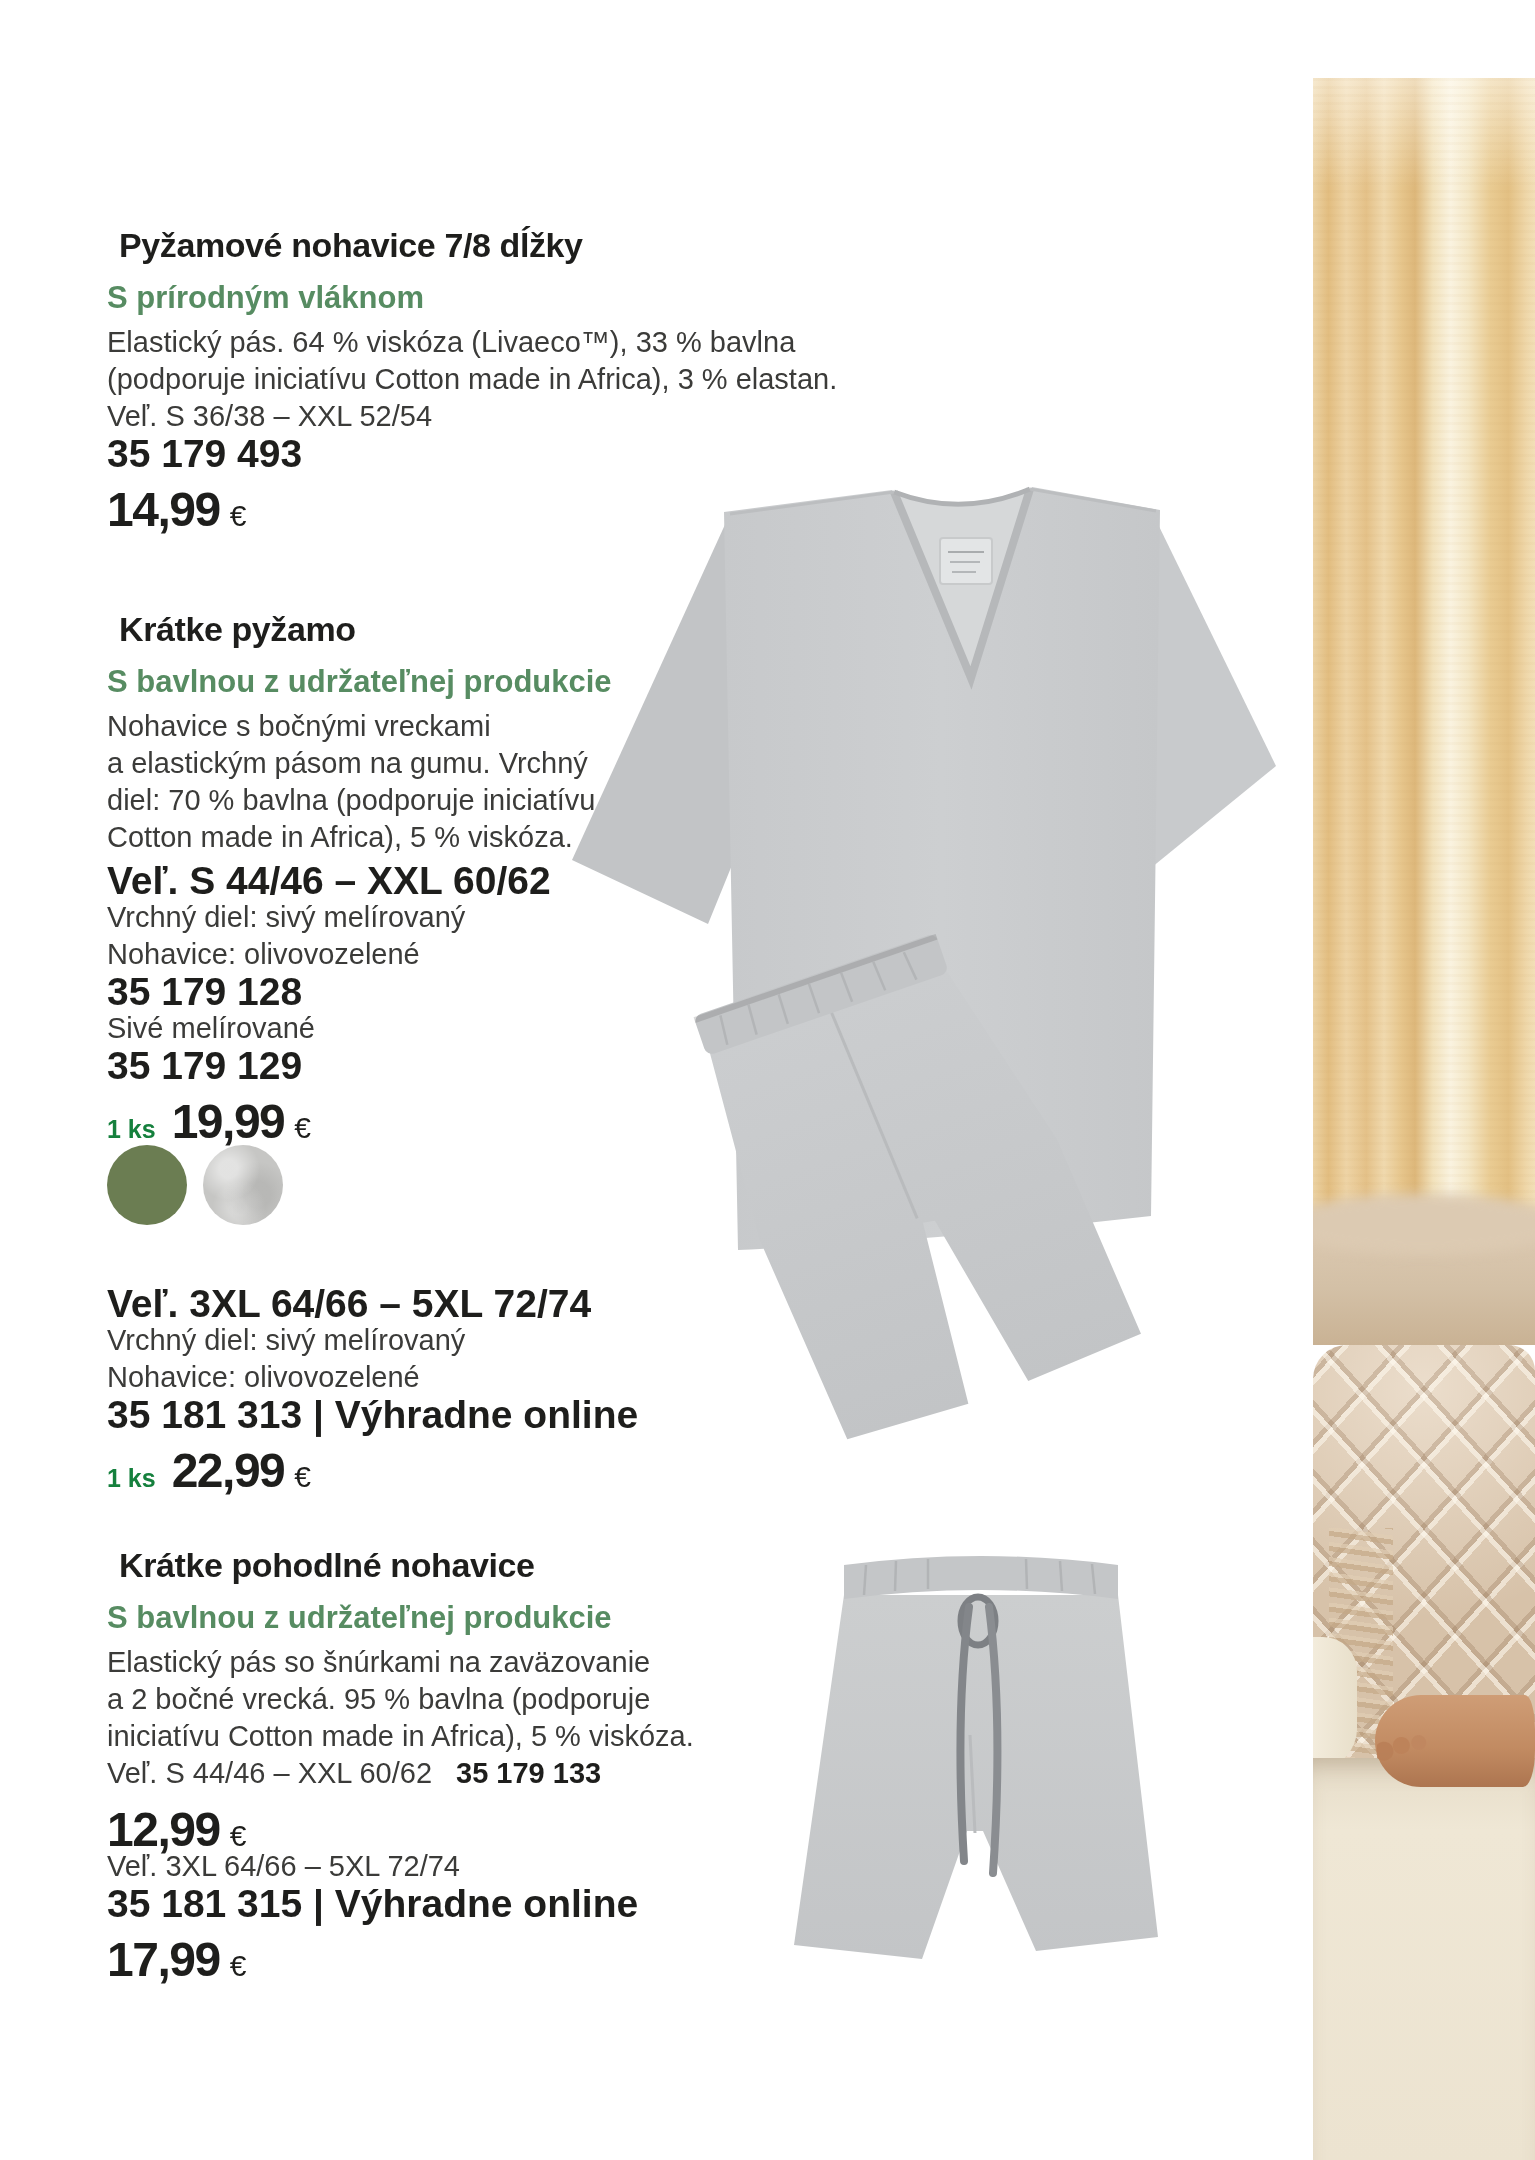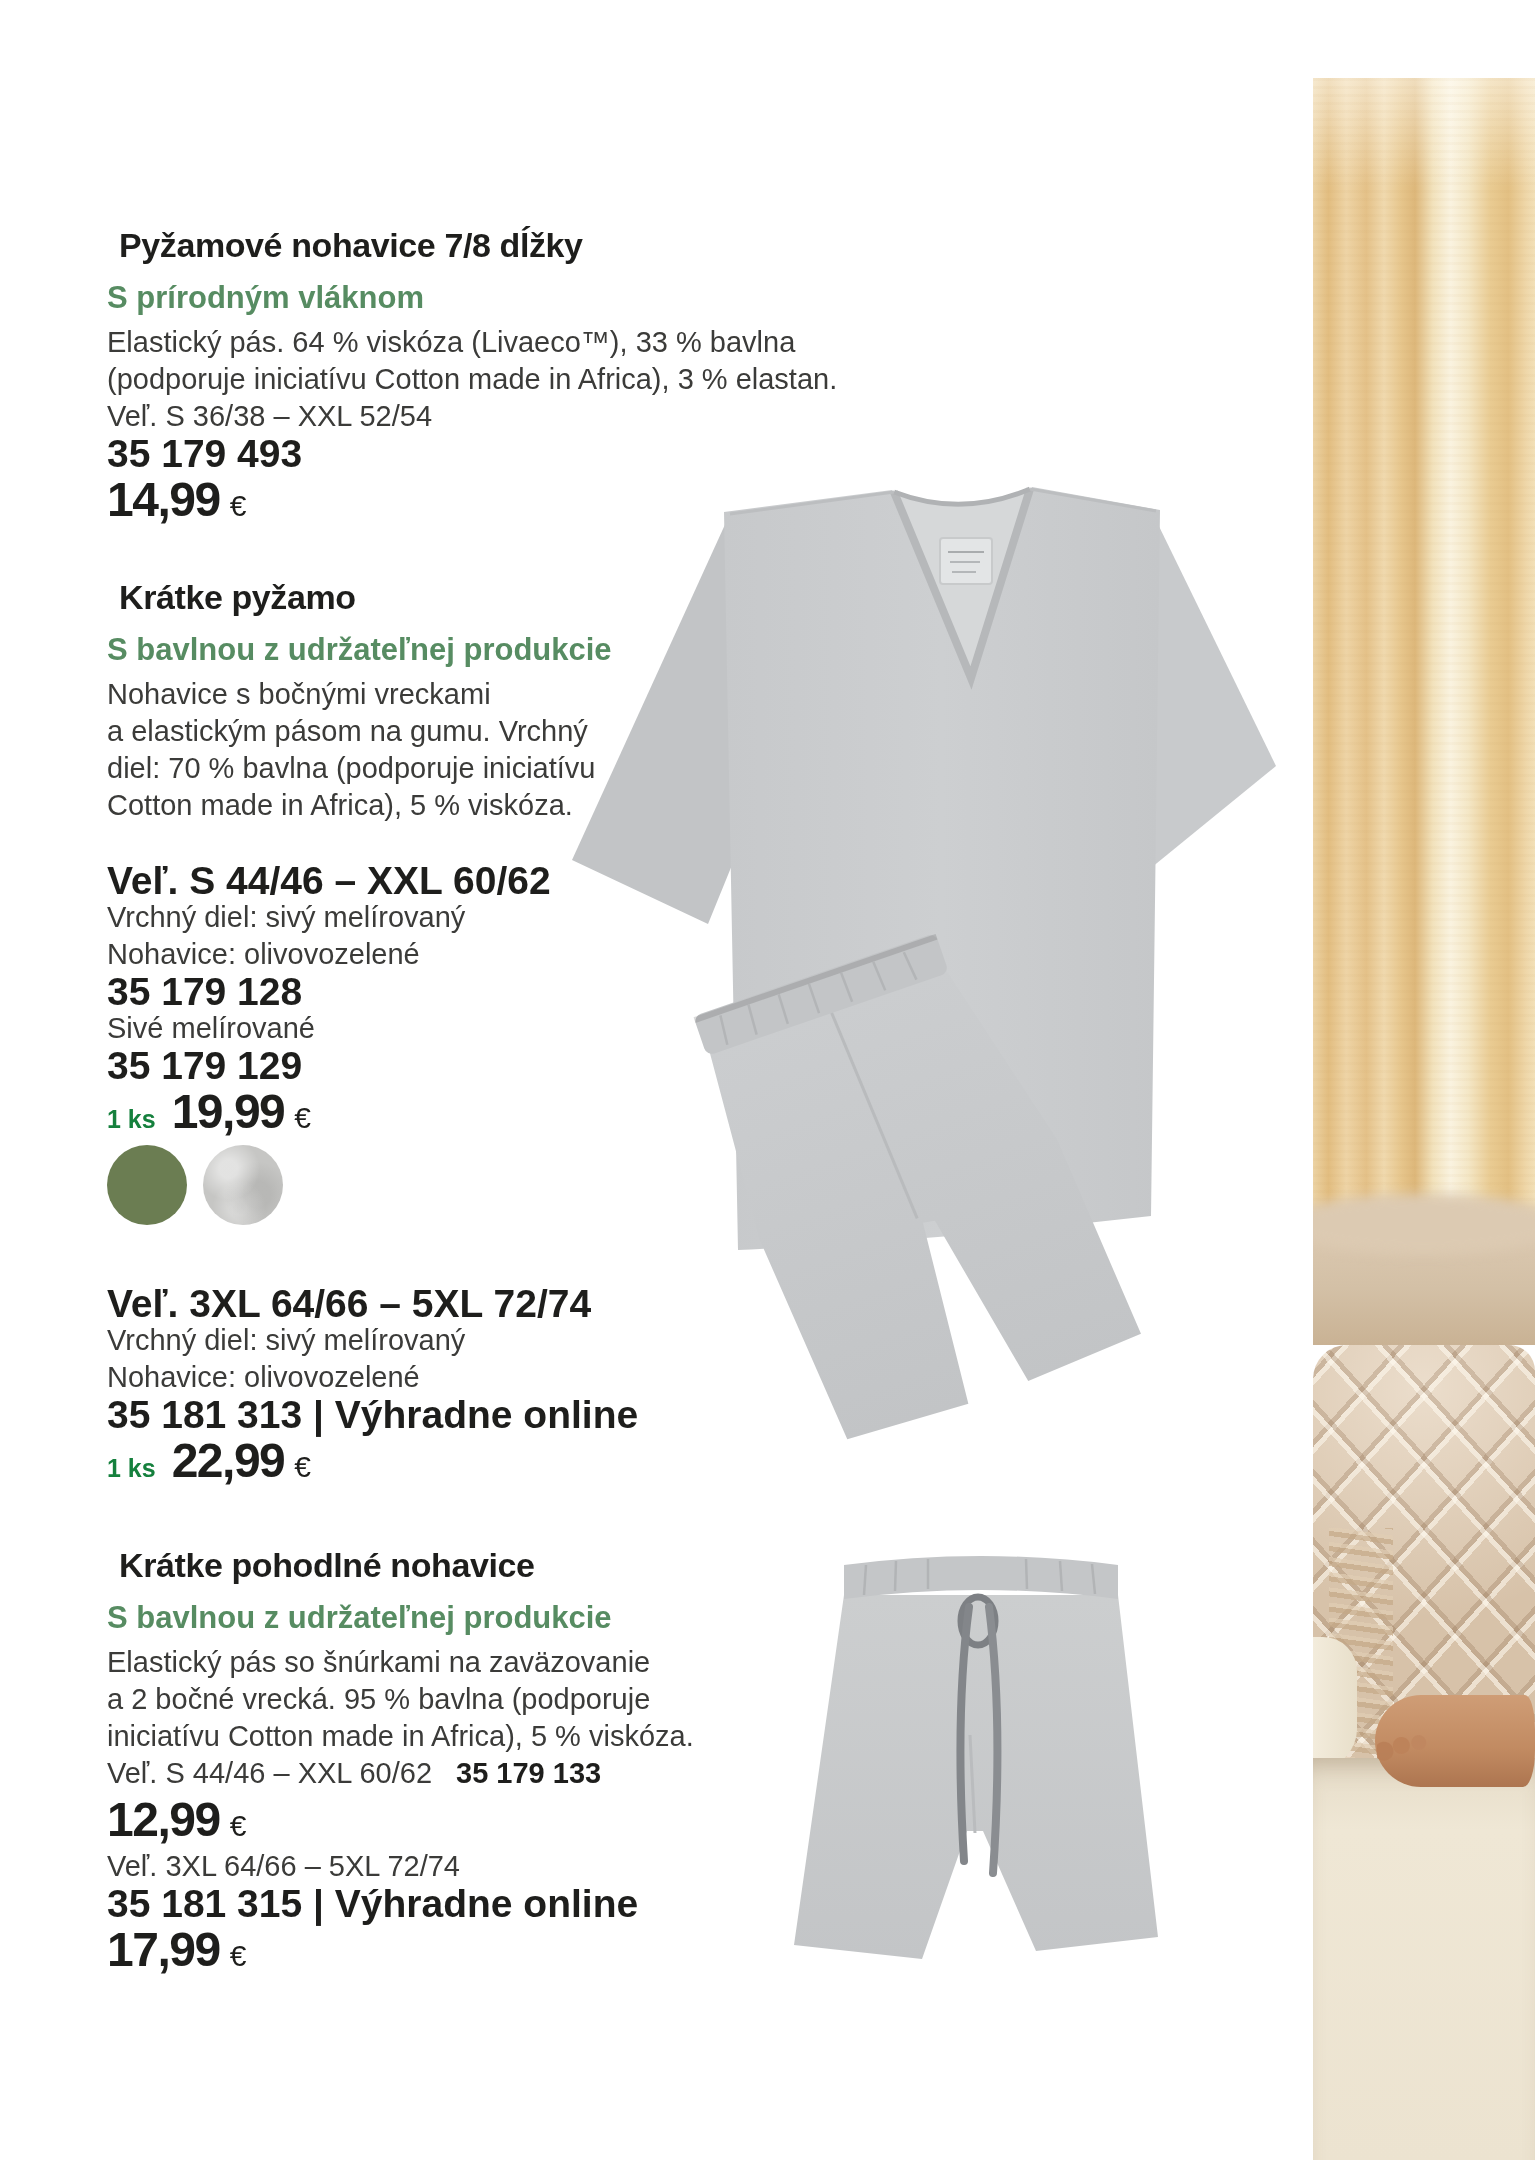--- a/index.html
+++ b/index.html
@@ -8,21 +8,21 @@
     background:#ffffff;
     font-family:"Liberation Sans", sans-serif;
     -webkit-font-smoothing:antialiased;
   }
   .tblock{position:absolute;left:107px;width:640px;white-space:nowrap;}
   .title{font-size:34px;line-height:42px;font-weight:700;color:#1e1e1c;letter-spacing:-0.4px;margin:12px;}
   .subtitle{font-size:31px;line-height:40px;font-weight:700;color:#578c62;margin-bottom:6px;}
   .body-line{font-size:29px;line-height:37px;font-weight:400;color:#3b3b39;}
   .bold-line{font-size:39px;line-height:37px;font-weight:700;color:#1e1e1c;}
   .art-inline{font-weight:700;color:#1e1e1c;margin-left:24px;}
-  .price-row{display:flex;align-items:baseline;}
+  .price-row{display:flex;align-items:baseline;margin-top:10px;}
   .qty{font-size:25px;font-weight:700;color:#15803d;margin-right:16px;}
   .price{font-size:48px;font-weight:700;letter-spacing:-1.5px;color:#1e1e1c;}
   .cur{font-size:30px;font-weight:400;color:#1e1e1c;margin-left:10px;}
 
   
   .swatches{position:absolute;left:107px;top:1145px;display:flex;gap:16px;}
   .swatch{width:80px;height:80px;border-radius:50%;display:inline-block;}
   .swatch-heather{
     background-image:
       radial-gradient(circle at 32% 30%, rgba(255,255,255,.5) 0 12%, transparent 40%),
@@ -100,21 +100,21 @@
   <div class="body-line">Elastický pás. 64 % viskóza (Livaeco™), 33 % bavlna</div>
   <div class="body-line">(podporuje iniciatívu Cotton made in Africa), 3 % elastan.</div>
   <div class="body-line">Veľ. S 36/38 – XXL 52/54</div>
   <div class="bold-line">35 179 493</div>
   <div class="price-row">
     <span class="price">14,99</span>
     <span class="cur">€</span>
   </div>
 </section>
 
-<section class="tblock" style="top:564px">
+<section class="tblock" style="top:596px">
   <h3 class="title">Krátke pyžamo</h3>
   <div class="subtitle">S bavlnou z udržateľnej produkcie</div>
   <div class="body-line">Nohavice s bočnými vreckami</div>
   <div class="body-line">a elastickým pásom na gumu. Vrchný</div>
   <div class="body-line">diel: 70 % bavlna (podporuje iniciatívu</div>
   <div class="body-line">Cotton made in Africa), 5 % viskóza.</div>
 </section>
 
 <section class="tblock" style="top:862px">
   <div class="bold-line">Veľ. S 44/46 – XXL 60/62</div>

